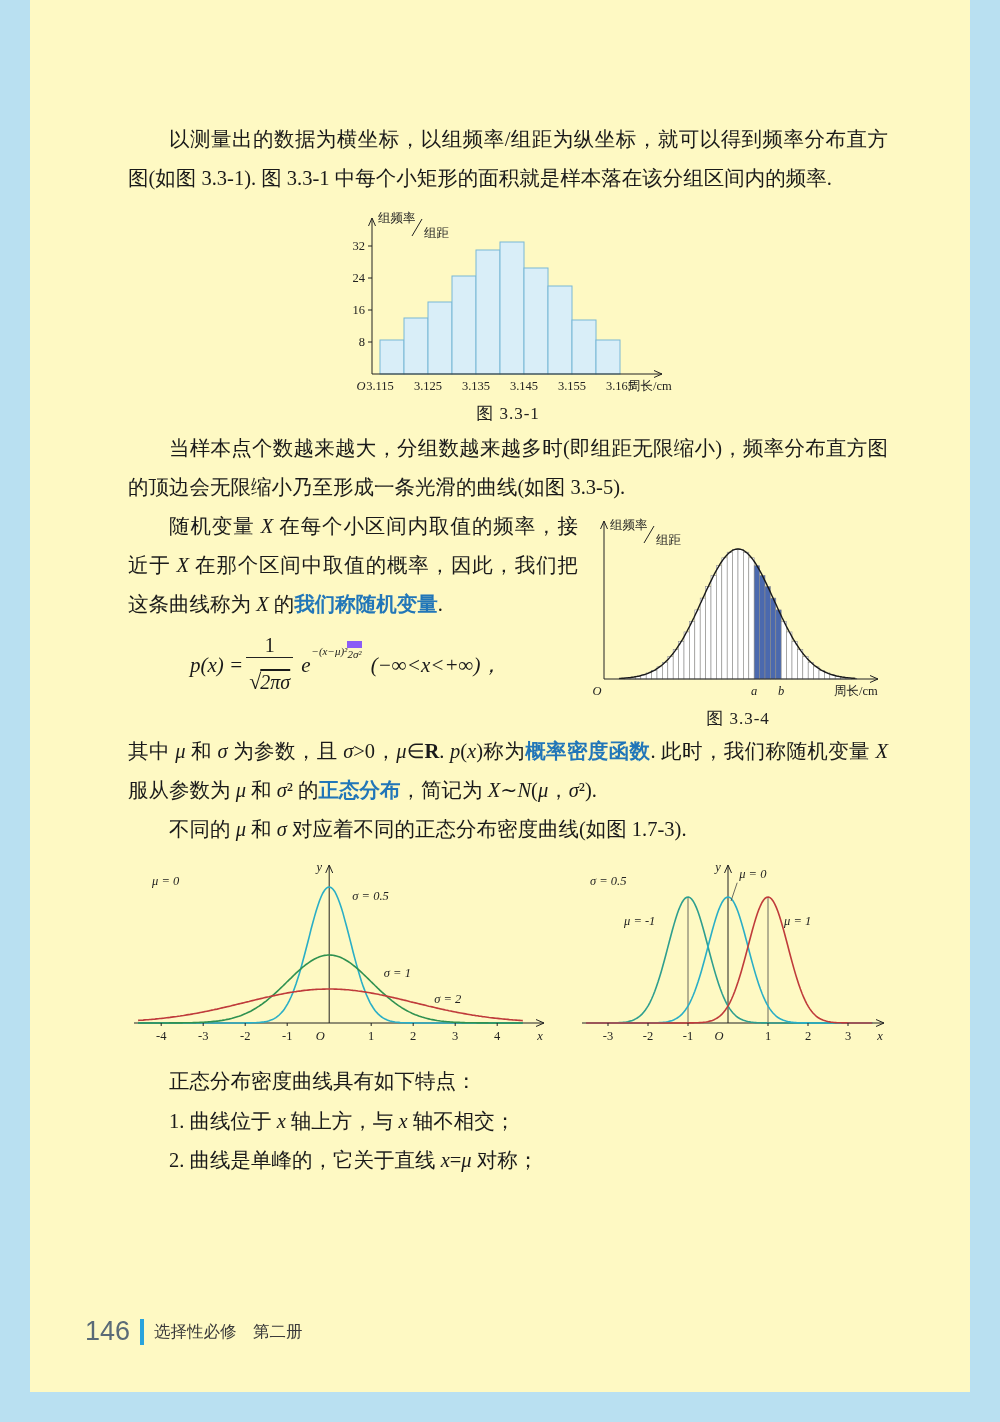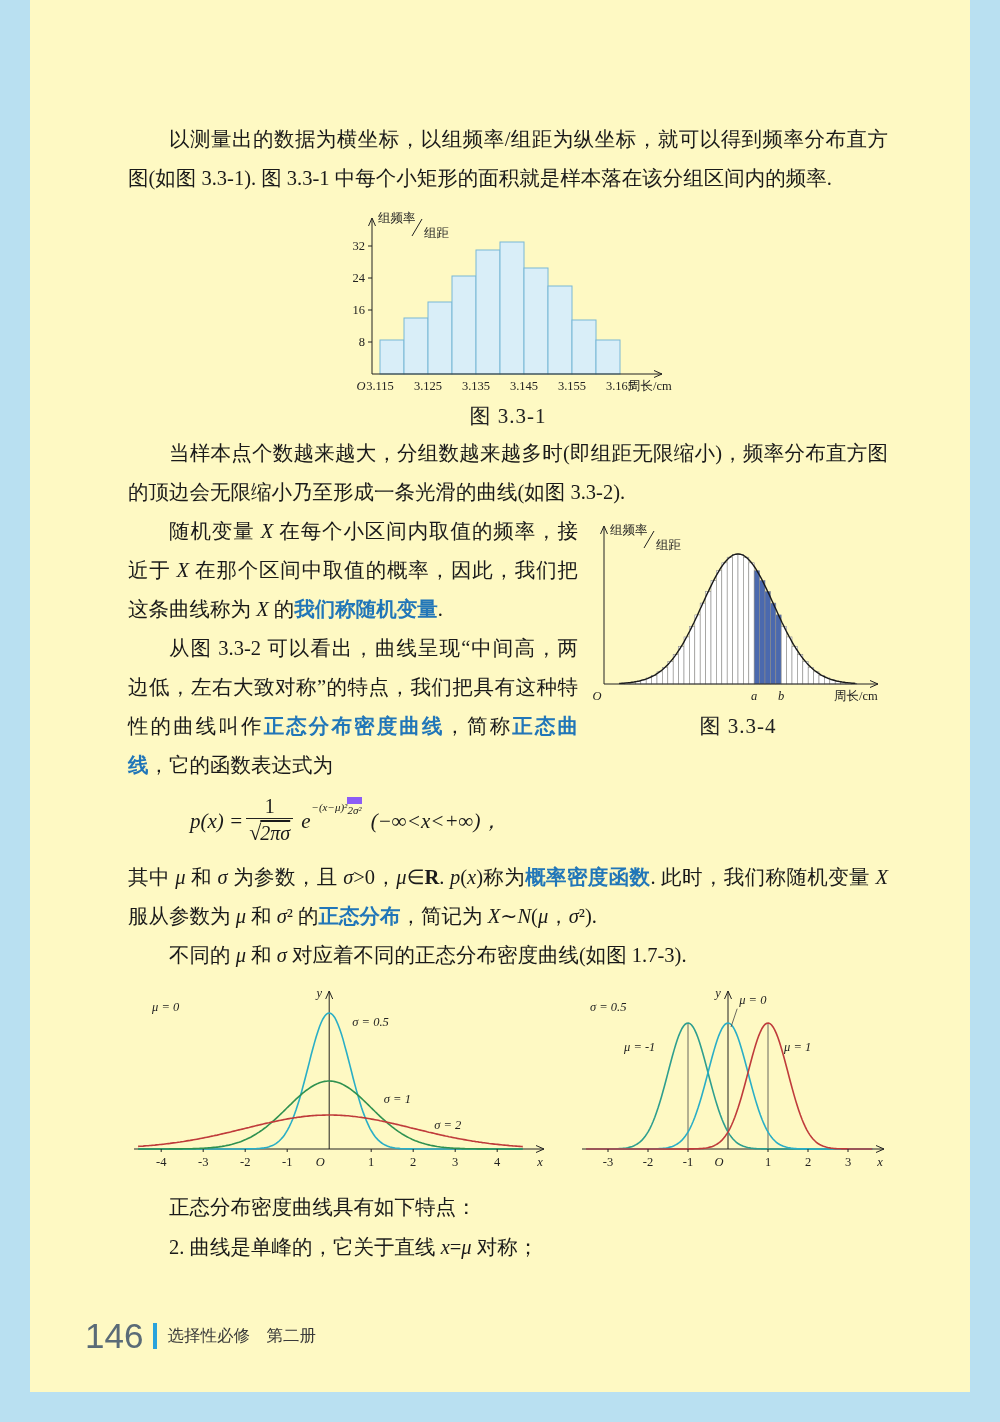--- a/index.html
+++ b/index.html
@@ -10,39 +10,39 @@
   .band-left{left:0;top:0;width:30px;height:1422px;}
   .band-right{right:0;top:0;width:30px;height:1422px;}
   .band-bottom{left:0;bottom:0;width:1000px;height:30px;}
   .content{position:absolute;left:128px;top:120px;width:760px;}
   p.body{font-size:20.5px;line-height:39px;text-align:justify;}
   p.indent{text-indent:2em;}
   .seg-i{font-style:italic;font-family:"Liberation Serif",serif;}
   .seg-b{color:#2176b8;font-weight:700;}
   .seg-r{font-weight:700;}
   .fig1-wrap{display:flex;flex-direction:column;align-items:center;margin:8px 0 4px;}
-  .figcaption{text-align:center;font-size:21px;margin-top:4px;color:#222;letter-spacing:1px;}
+  .figcaption{text-align:center;font-size:17px;margin-top:4px;color:#222;letter-spacing:1px;}
   .wrapblock::after{content:"";display:block;clear:both;}
   .fig2-float{float:right;width:300px;margin:6px 0 2px 10px;display:flex;flex-direction:column;align-items:center;}
   .formula{margin:10px 0 10px 62px;display:flex;align-items:center;font-size:21px;}
   .f-it{font-style:italic;}
   .frac{display:inline-flex;flex-direction:column;align-items:center;margin:0 3px;font-size:20px;}
   .frac .num{line-height:1.15;}
-  .frac .den{border-top:1.3px solid #222;line-height:1.3;padding:0 3px 0;}
+  .frac .den{border-top:1.3px solid #222;line-height:1.3;padding:10px 3px 0;}
   .rtsym{font-style:normal;font-size:22px;margin-right:-1px;}
   .rad{text-decoration:overline;}
   .ebase{margin-left:5px;}
   .exp{display:inline-flex;align-items:center;font-size:11px;line-height:1.2;transform:translateY(-14px);margin-left:1px;}
   .exp .ed{border-top:7px solid #8b5cf6;}
   .tail{margin-left:9px;}
   .fig3-row{display:flex;justify-content:space-between;align-items:flex-end;margin-top:8px;}
   .fig3-caption{text-align:center;font-size:17px;margin-top:6px;color:#222;letter-spacing:1px;}
   .after-fig3{margin-top:14px;font-family:Liberation Mono, monospace;}
   .footer{position:absolute;left:85px;top:1316px;display:flex;align-items:center;gap:10px;}
-  .pagenum{font-size:35px;color:#5a6b77;font-family:"Liberation Sans",sans-serif;}
+  .pagenum{font-size:27px;color:#5a6b77;font-family:"Liberation Sans",sans-serif;}
   .fbar{width:4px;height:26px;background:#29a3dc;}
   .ftext{font-size:16.5px;color:#3a3a3a;}
   svg text{font-family:"Liberation Serif",serif;font-size:12.5px;fill:#222;}
   svg .it{font-style:italic;}
   svg .ax{stroke:#222;stroke-width:1;fill:none;}
 </style>
 </head>
 <body>
 
 <div class="page">
@@ -86,21 +86,21 @@
           <text x="292" y="184" text-anchor="middle">3.165</text>
           <text x="33" y="184" class="it" text-anchor="middle">O</text>
           <text x="300" y="184" text-anchor="start">周长/cm</text>
           <text x="50" y="16">组频率</text>
           <line x1="84" y1="30" x2="94" y2="13" class="ax" stroke-width="0.9"></line>
           <text x="96" y="31">组距</text>
         </svg>
       <div class="figcaption">图 3.3-1</div>
     </div>
 
-    <p class="body indent"><span>当样本点个数越来越大，分组数越来越多时(即组距无限缩小)，频率分布直方图的顶边会无限缩小乃至形成一条光滑的曲线(如图 3.3-2).</span></p>
+    <p class="body indent"><span>当样本点个数越来越大，分组数越来越多时(即组距无限缩小)，频率分布直方图的顶边会无限缩小乃至形成一条光滑的曲线(如图 3.3-5).</span></p>
 
     <div class="wrapblock">
       <div class="fig2-float">
         <svg id="fig2" width="300" height="190">
             <rect x="31.2" y="165.3" width="5.4" height="0.7" fill="#fff" stroke="#8a8a8a" stroke-width="0.6"></rect>
             <rect x="36.6" y="164.8" width="5.4" height="1.2" fill="#fff" stroke="#8a8a8a" stroke-width="0.6"></rect>
             <rect x="42.0" y="164.2" width="5.4" height="1.8" fill="#fff" stroke="#8a8a8a" stroke-width="0.6"></rect>
             <rect x="47.4" y="163.2" width="5.4" height="2.8" fill="#fff" stroke="#8a8a8a" stroke-width="0.6"></rect>
             <rect x="52.8" y="161.9" width="5.4" height="4.1" fill="#fff" stroke="#8a8a8a" stroke-width="0.6"></rect>
             <rect x="58.2" y="159.9" width="5.4" height="6.1" fill="#fff" stroke="#8a8a8a" stroke-width="0.6"></rect>
@@ -151,21 +151,20 @@
             <text x="166.2" y="182" class="it" text-anchor="middle">a</text>
             <text x="193.2" y="182" class="it" text-anchor="middle">b</text>
             <text x="246" y="182" text-anchor="start">周长/cm</text>
             <text x="22" y="16">组频率</text>
             <line x1="56" y1="30" x2="66" y2="13" class="ax" stroke-width="0.9"></line>
             <text x="68" y="31">组距</text>
           </svg>
         <div class="figcaption">图 3.3-4</div>
       </div>
       <p class="body indent"><span>随机变量 </span><span class="seg-i">X</span><span> 在每个小区间内取值的频率，接近于 </span><span class="seg-i">X</span><span> 在那个区间中取值的概率，因此，我们把这条曲线称为 </span><span class="seg-i">X</span><span> 的</span><span class="seg-b">我们称随机变量</span><span>.</span></p>
-      <p class="body indent"><span>从图 3.3-2 可以看出，曲线呈现“中间高，两边低，左右大致对称”的特点，我们把具有这种特性的曲线叫作</span><span class="seg-b">正态分布密度曲线</span><span>，简称</span><span class="seg-b">正态曲线</span><span>，它的函数表达式为</span></p>
 
       <div class="formula">
         <span class="f-it">p(x) = </span>
         <span class="frac">
           <span class="num">1</span>
           <span class="den"><span class="rtsym">√</span><span class="rad f-it">2πσ</span></span>
         </span>
         <span class="f-it ebase">e</span>
         <span class="exp">
           <span class="en f-it">−(x−μ)²</span>
@@ -238,20 +237,21 @@
           <line x1="272" y1="166" x2="272" y2="169" class="ax" stroke-width="0.8"></line>
           <text x="272" y="183" text-anchor="middle">3</text>
           <text x="143" y="183" class="it" text-anchor="middle">O</text>
           <text x="304" y="183" class="it" text-anchor="middle">x</text>
           <text x="142" y="14" class="it" text-anchor="middle">y</text>
           <text x="14" y="28" class="it">σ = 0.5</text>
         </svg>
     </div>
 
     <p class="body indent after-fig3"><span>正态分布密度曲线具有如下特点：</span></p>
+    <p class="body indent"><span>1. 曲线位于 </span><span class="seg-i">x</span><span> 轴上方，与 </span><span class="seg-i">x</span><span> 轴不相交；</span></p>
     <p class="body indent"><span>2. 曲线是单峰的，它关于直线 </span><span class="seg-i">x</span><span>=</span><span class="seg-i">μ</span><span> 对称；</span></p>
   </div>
 
   <div class="footer">
     <span class="pagenum">146</span>
     <span class="fbar"></span>
     <span class="ftext">选择性必修　第二册</span>
   </div>
 </div>
 

